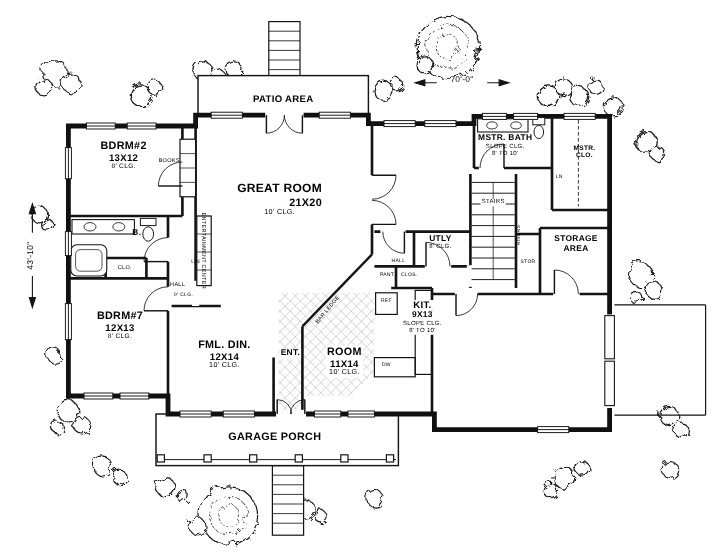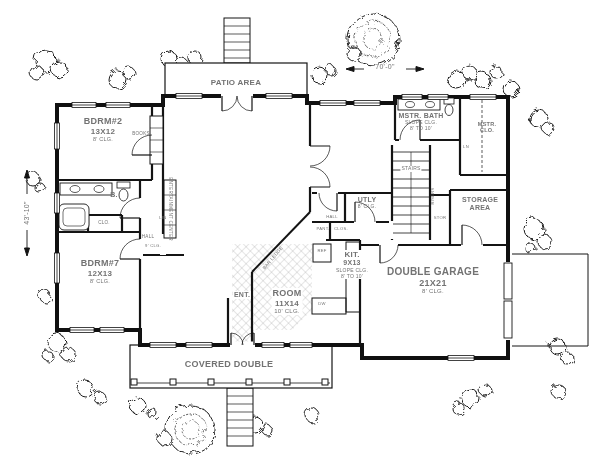--- a/index.html
+++ b/index.html
@@ -1,22 +1,22 @@
 <!DOCTYPE html>
 <html><head>
 <meta charset="utf-8">
 <style>
   html,body{margin:0;padding:0;background:#fff;}
   .canvas{position:relative;width:600px;height:464px;overflow:hidden;
-          font-family:"Liberation Sans",sans-serif;color:#737373;background:#fff;}
+          font-family:"Liberation Sans",sans-serif;color:#000000;background:#fff;}
   .canvas svg{position:absolute;left:0;top:0;}
   .lbl{position:absolute;transform:translate(-50%,0);text-align:center;white-space:nowrap;
        line-height:1.18;letter-spacing:.25px;}
   .t10b{font-size:10px;font-weight:bold;}
-  .t9b{font-size:9px;font-weight:bold;}
+  .t9b{font-size:9px;font-weight:bold;text-align:right;}
   .t8b{font-size:8px;font-weight:bold;}
   .t7b{font-size:7px;font-weight:bold;}
   .t7{font-size:7px;}
   .t6{font-size:6px;}
   .t55b{font-size:5.5px;font-weight:bold;}
   .t55{font-size:5.5px;}
   .t5{font-size:5px;}
   .t45{font-size:4.6px;}
   .t42{font-size:4.2px;}
   .bgw{background:#fff;padding:0 1px;}
@@ -293,20 +293,25 @@
 <div class="lbl t8b" style="left:236px;top:78px">PATIO AREA</div>
 <div class="lbl t7" style="left:385px;top:63px">70'-0"</div>
 <div class="lbl t7" style="left:27px;top:213px;transform:translate(-50%,-50%) rotate(-90deg)">43'-10"</div>
 
 <div class="lbl" style="left:103px;top:116px">
   <div class="t9b">BDRM#2</div>
   <div class="t8b">13X12</div>
   <div class="t55">8' CLG.</div>
 </div>
 
+<div class="lbl" style="left:233px;top:152px">
+  <div class="t10b">GREAT ROOM</div>
+  <div class="t9b">21X20</div>
+  <div class="t6">10' CLG.</div>
+</div>
 
 
 <div class="lbl" style="left:421px;top:112px">
   <div class="t7b">MSTR. BATH</div>
   <div class="t5">SLOPE CLG.</div>
   <div class="t5">8' TO 10'</div>
 </div>
 
 <div class="lbl" style="left:487px;top:121px">
   <div class="t55b">MSTR.</div>
@@ -316,50 +321,50 @@
 <div class="lbl" style="left:480px;top:196px">
   <div class="t7b">STORAGE</div>
   <div class="t7b">AREA</div>
 </div>
 
 <div class="lbl" style="left:367px;top:196px">
   <div class="t7b">UTLY</div>
   <div class="t5">8' CLG.</div>
 </div>
 
-<div class="lbl" style="left:433px;top:266px">
-  <div class="t10b">DOUBLE GARAGE</div>
-  <div class="t9b">21X21</div>
-  <div class="t6">8' CLG.</div>
-</div>
 
 <div class="lbl" style="left:352px;top:250px">
   <div class="t8b bgw">KIT.</div>
   <div class="t7b bgw">9X13</div>
   <div class="t5 bgw">SLOPE CLG.</div>
   <div class="t5 bgw">8' TO 10'</div>
 </div>
 
 <div class="lbl" style="left:287px;top:288px">
   <div class="t9b bgw">ROOM</div>
   <div class="t8b bgw">11X14</div>
   <div class="t6 bgw">10' CLG.</div>
 </div>
 
 <div class="lbl t7b bgw" style="left:242px;top:291px">ENT.</div>
 
+<div class="lbl" style="left:187px;top:282px">
+  <div class="t9b">FML. DIN.</div>
+  <div class="t8b">12X14</div>
+  <div class="t6">10' CLG.</div>
+</div>
 
 <div class="lbl" style="left:100px;top:258px">
   <div class="t9b">BDRM#7</div>
   <div class="t8b">12X13</div>
   <div class="t55">8' CLG.</div>
 </div>
 
 <div class="lbl t7b" style="left:114px;top:191px">B.</div>
-<div class="lbl t9b" style="left:229px;top:359px">COVERED DOUBLE</div>
+<div class="lbl t9b" style="left:229px;top:359px">GARAGE PORCH</div>
 
 <div class="lbl t45" style="left:141px;top:131px">BOOKS</div>
 <div class="lbl t45" style="left:170px;top:209px;transform:translate(-50%,-50%) rotate(90deg)">ENTERTAINMENT CENTER</div>
 <div class="lbl t45" style="left:104px;top:220px">CLO.</div>
 <div class="lbl t45" style="left:148px;top:234px">HALL</div>
 <div class="lbl t42" style="left:153px;top:244px">9' CLG.</div>
 <div class="lbl t42" style="left:163px;top:216px">LIN</div>
 <div class="lbl t42 bgw" style="left:332px;top:215px">HALL</div>
 <div class="lbl t42" style="left:323px;top:227px">PANT.</div>
 <div class="lbl t42" style="left:341px;top:227px">CLOS.</div>

